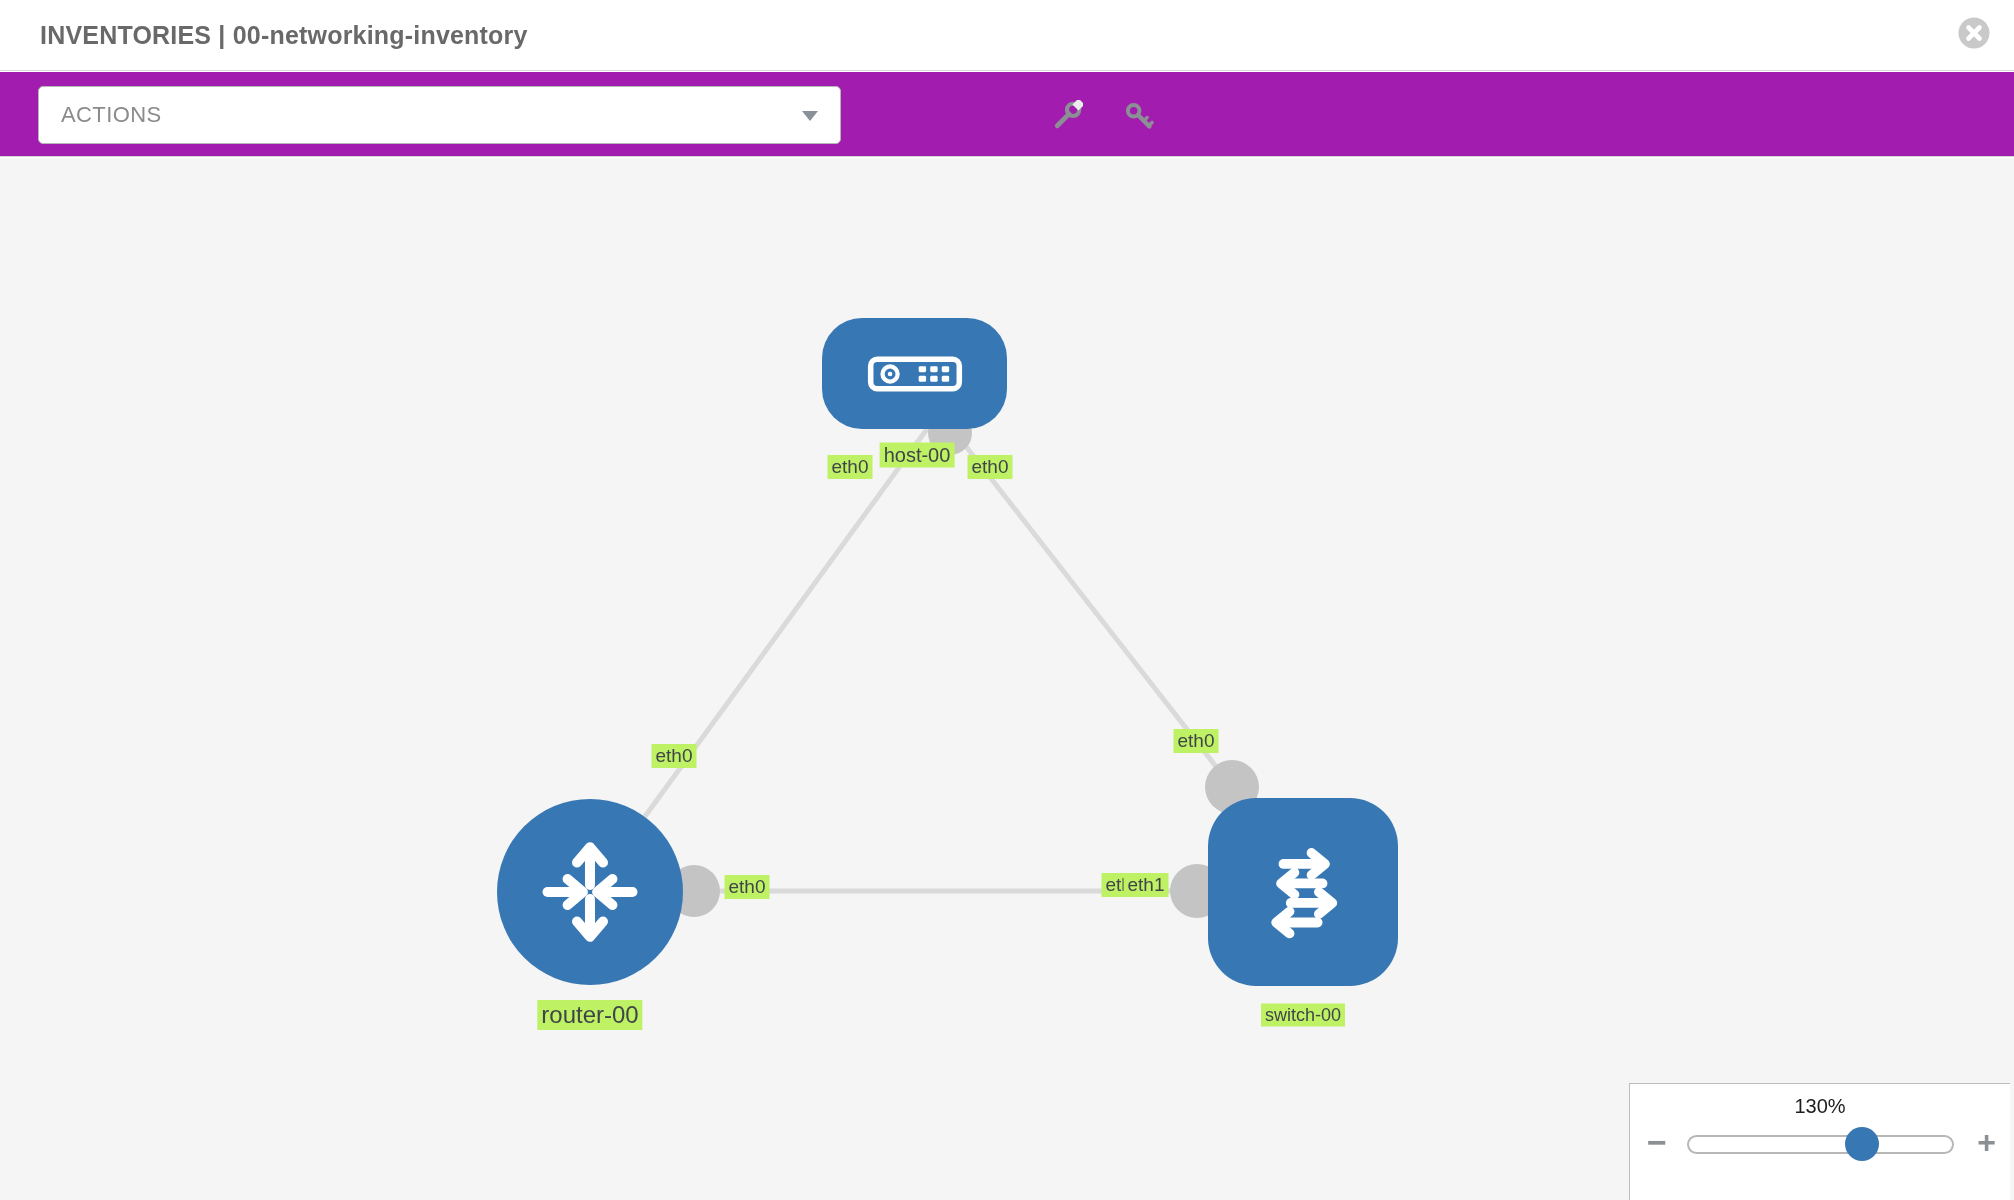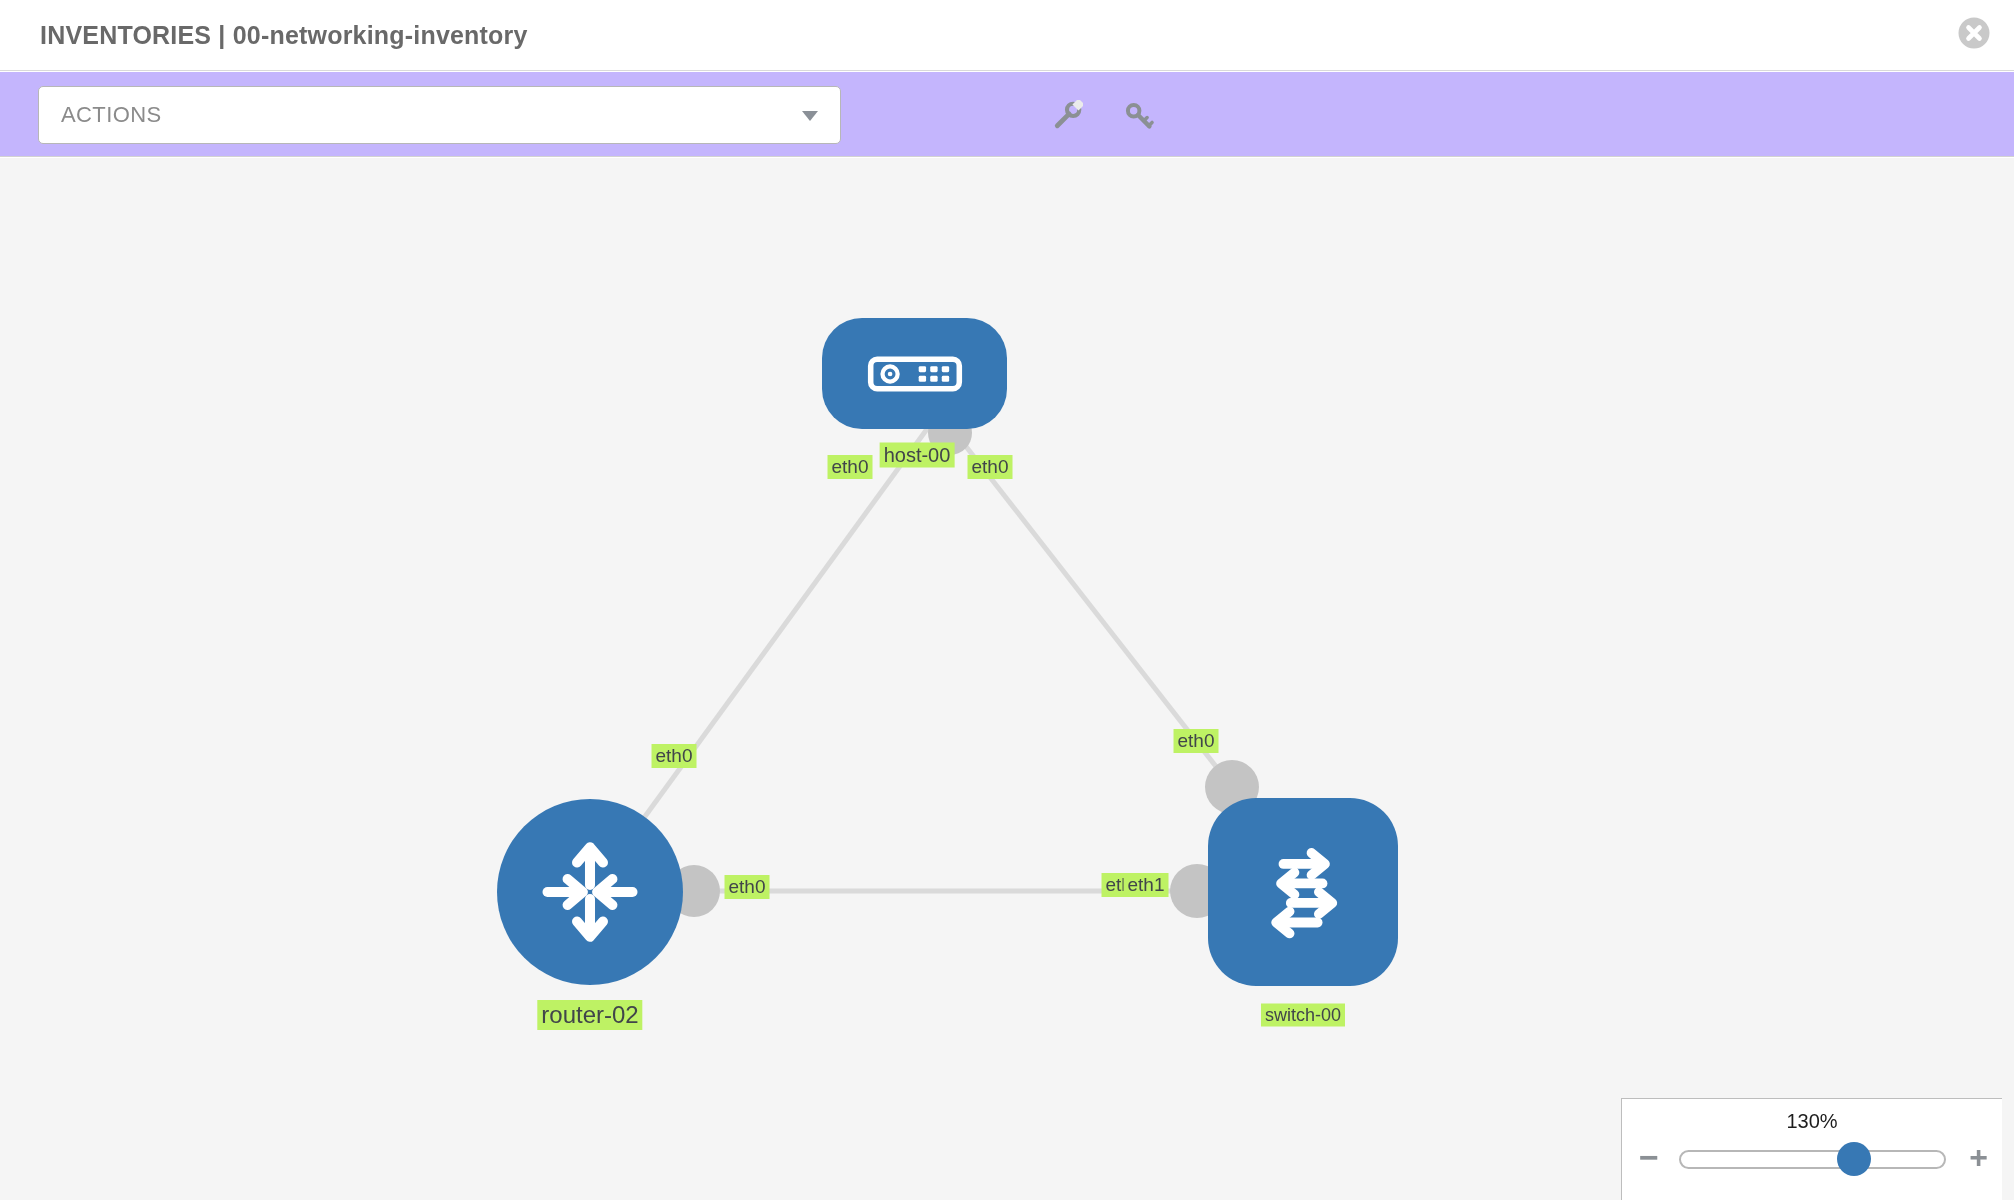--- a/index.html
+++ b/index.html
@@ -9,21 +9,21 @@
 
   
   .hdr { position:absolute; left:0; top:0; width:100%; height:71px;
     background:#fff; border-bottom:1px solid #d9d9d9;padding-left:8px; }
   .hdr h1 { position:absolute; left:40px; top:0; line-height:71px;
     font-size:25px; font-weight:bold; color:#696969; letter-spacing:.2px; }
   .close-btn { position:absolute; right:24px; top:17px; width:32px; height:32px; cursor:pointer; }
 
   
   .tbar { position:absolute; left:0; top:72px; width:100%; height:85px;
-    background:#c4b5fd; border-bottom:1px solid #d2d2d2; }
+    background:#a21caf; border-bottom:1px solid #d2d2d2; }
   .selbox { position:absolute; top:14px; height:58px; background:#fff;
     border:1px solid #b7b7b7; border-radius:5px; cursor:pointer; }
   .selbox .sel-label { position:absolute; left:22px; top:0; line-height:56px;
     font-size:22px; color:#8b8b8b; letter-spacing:.4px; }
   .caret { position:absolute; right:22px; top:24px; width:0; height:0;
     border-left:8px solid transparent; border-right:8px solid transparent;
     border-top:10px solid #8a9097; }
   .actions-box { left:38px; width:803px; }
   .search-box { left:1183px; width:805px; }
   .tool-ic { position:absolute; top:28px; width:32px; height:32px; cursor:pointer; }
@@ -36,21 +36,21 @@
   #links-layer { position:absolute; left:0; top:0; }
   .node { position:absolute; background:#3778b4; display:flex;
     align-items:center; justify-content:center; cursor:pointer; }
   .node.rounded-rect { border-radius:40px; }
   .node.circle { border-radius:50%; }
   .node.rounded-square { border-radius:48px; }
   .tlabel { position:absolute; background:#bef264; color:#41454a;
     padding:1px 4px; white-space:nowrap; transform:translate(-50%,-50%); }
 
   
-  .zoom-panel { position:absolute; right:12px; bottom:0; width:381px; height:102px;
+  .zoom-panel { position:absolute; right:4px; bottom:0; width:381px; height:117px;
     background:#fff; border:1px solid #bdbdbd; border-right:0; border-bottom:0; }
   .zoom-pct { position:absolute; left:0; top:11px; width:100%; text-align:center;
     font-size:20px; color:#1d1d1d; }
   .zoom-minus,.zoom-plus { position:absolute; top:38px; font-weight:bold;
     color:#8b9095; cursor:pointer; line-height:40px; }
   .zoom-minus { left:17px; font-size:34px; }
   .zoom-plus { right:14px; font-size:32px; }
   .zoom-track { position:absolute; left:57px; top:51px; width:267px; height:19px;
     background:#fff; border:2px solid #b7b7b7; border-radius:10px; cursor:pointer; }
   .zoom-thumb { position:absolute; left:156px; top:-10px; width:34px; height:34px;
@@ -146,21 +146,21 @@
       </div>
     <div id="labels-layer">
         <span class="tlabel" style="left: 917px; top: 297px; font-size: 20px;">host-00</span>
         <span class="tlabel" style="left: 850px; top: 309px; font-size: 19px;">eth0</span>
         <span class="tlabel" style="left: 990px; top: 309px; font-size: 19px;">eth0</span>
         <span class="tlabel" style="left: 674px; top: 598px; font-size: 19px;">eth0</span>
         <span class="tlabel" style="left: 1196px; top: 583px; font-size: 19px;">eth0</span>
         <span class="tlabel" style="left: 747px; top: 729px; font-size: 19px;">eth0</span>
         <span class="tlabel" style="left: 1124px; top: 727px; font-size: 19px;">eth0</span>
         <span class="tlabel" style="left: 1146px; top: 727px; font-size: 19px;">eth1</span>
-        <span class="tlabel" style="left: 590px; top: 857px; font-size: 24px;">router-02</span>
+        <span class="tlabel" style="left: 590px; top: 857px; font-size: 24px;">router-00</span>
         <span class="tlabel" style="left: 1303px; top: 857px; font-size: 18px;">switch-00</span>
       </div>
 
     <div class="zoom-panel">
       <div class="zoom-pct">130%</div>
       <span class="zoom-minus">−</span>
       <div class="zoom-track">
         <div class="zoom-thumb"></div>
       </div>
       <span class="zoom-plus">+</span>

